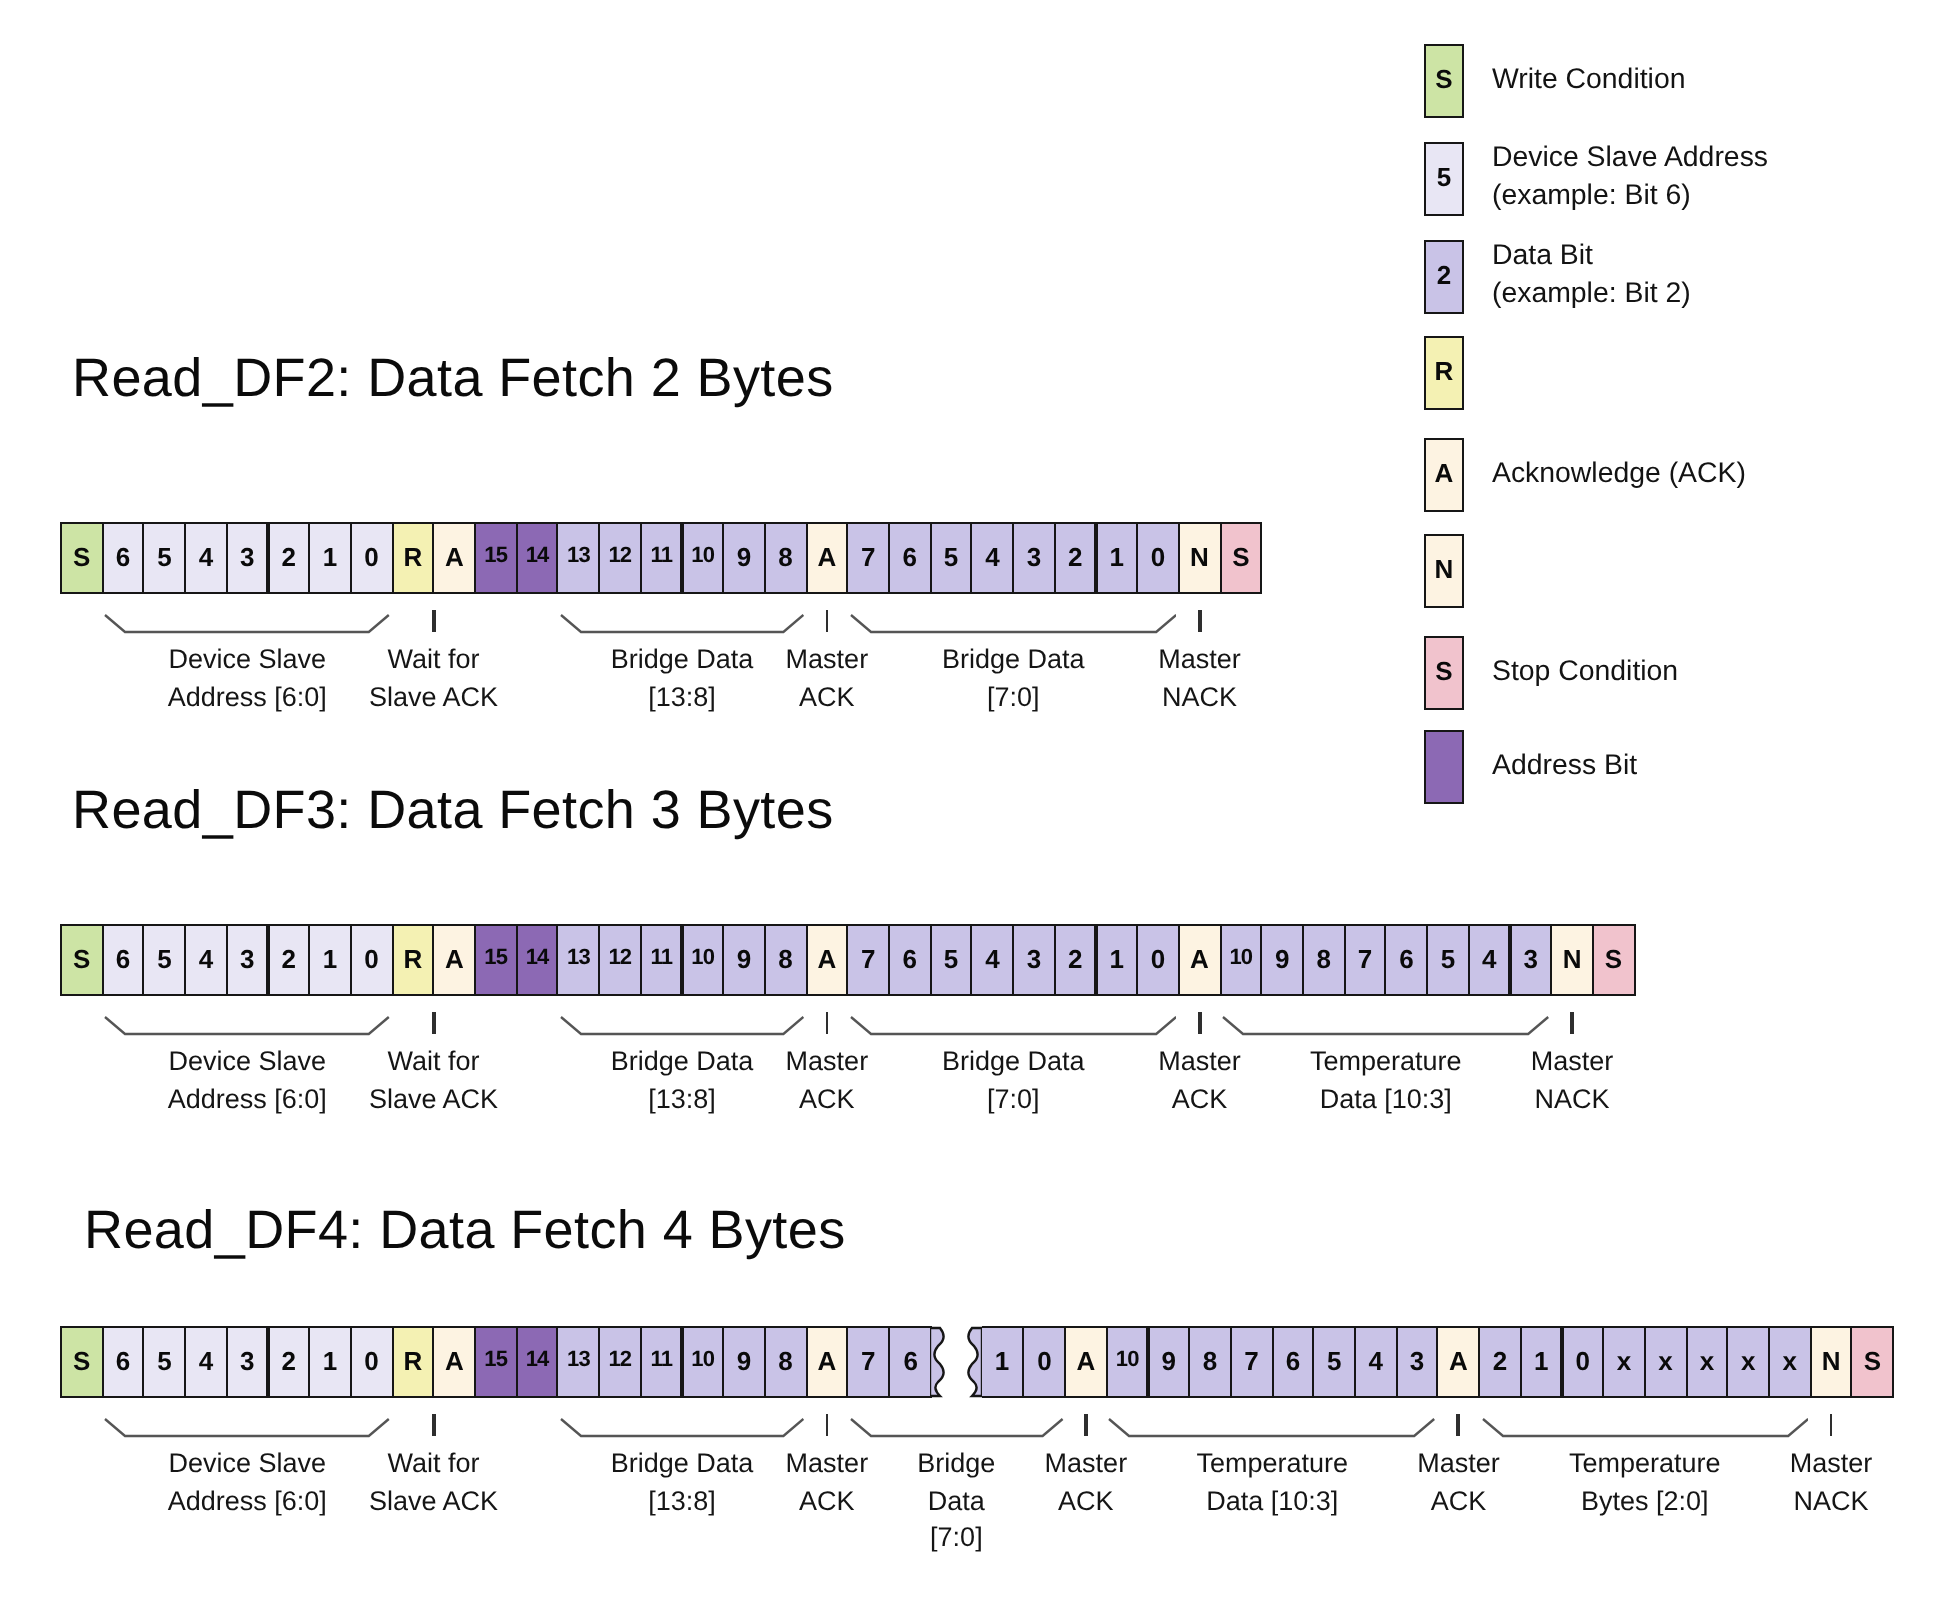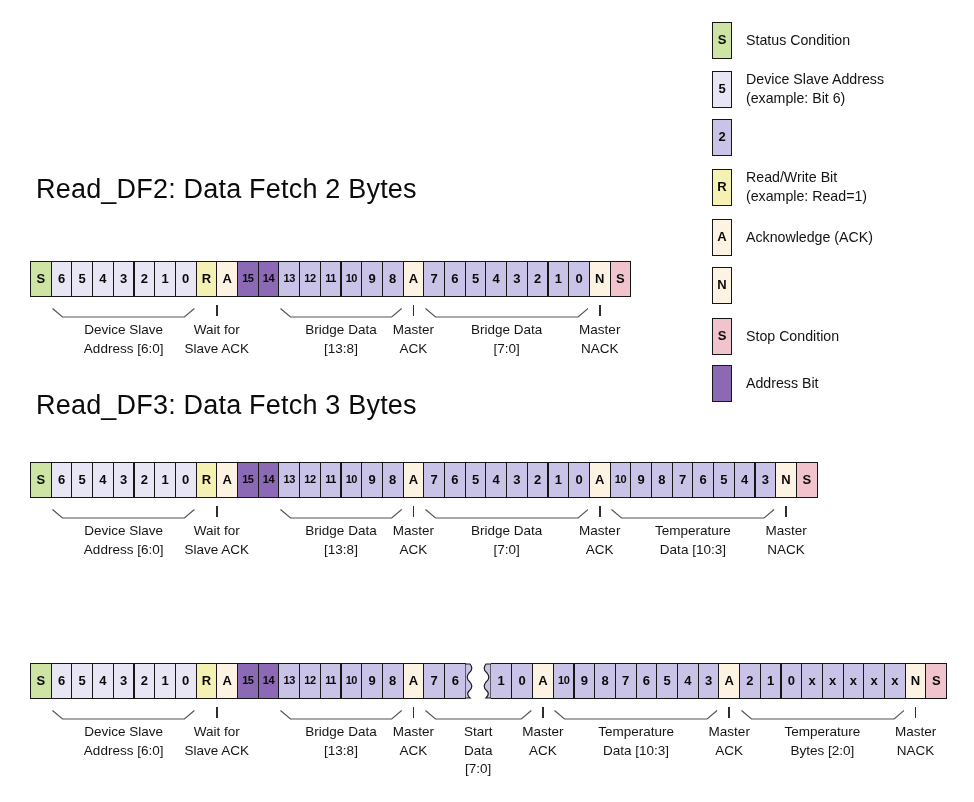--- a/index.html
+++ b/index.html
@@ -193,20 +193,21 @@
         <div>Temperature</div>
         <div>Data [10:3]</div>
       </div>
       <div class="tick" style="left: 755.25px;"></div>
       <div class="grp-label" style="left: 756.05px;">
         <div>Master</div>
         <div>NACK</div>
       </div>
     </div>
 
+  <h2 class="frame-title" style="left:42px;top:600px">Read_DF4: Data Fetch 4 Bytes</h2>
   <div class="row-wrap" id="row2" style="left:30px;top:663px">
       <div class="bit-cell" style="left: 0px; background-color: rgb(205, 228, 165);">S</div>
       <div class="bit-cell" style="left: 20.7px; background-color: rgb(232, 230, 244);">6</div>
       <div class="bit-cell" style="left: 41.4px; background-color: rgb(232, 230, 244);">5</div>
       <div class="bit-cell" style="left: 62.1px; background-color: rgb(232, 230, 244);">4</div>
       <div class="bit-cell" style="left: 82.8px; background-color: rgb(232, 230, 244);">3</div>
       <div class="bit-cell" style="left: 103.5px; background-color: rgb(232, 230, 244);">2</div>
       <div class="bit-cell" style="left: 124.2px; background-color: rgb(232, 230, 244);">1</div>
       <div class="bit-cell" style="left: 144.9px; background-color: rgb(232, 230, 244);">0</div>
       <div class="bit-cell" style="left: 165.6px; background-color: rgb(244, 241, 179);">R</div>
@@ -269,21 +270,21 @@
       </div>
       <div class="tick" style="left: 382.65px;"></div>
       <div class="grp-label" style="left: 383.45px;">
         <div>Master</div>
         <div>ACK</div>
       </div>
       <div class="brace" style="left: 394.8px; width: 106.8px;"><svg width="106.79999999999995" height="12">
           <path d="M0.5 1.5 L10.5 10 L96.29999999999995 10 L106.29999999999995 1.5" fill="none" stroke="#555555" stroke-width="1.2"></path>
         </svg></div>
       <div class="grp-label" style="left: 448.2px;">
-        <div>Start</div>
+        <div>Bridge</div>
         <div>Data</div>
         <div>[7:0]</div>
       </div>
       <div class="tick" style="left: 512.15px;"></div>
       <div class="grp-label" style="left: 512.95px;">
         <div>Master</div>
         <div>ACK</div>
       </div>
       <div class="brace" style="left: 524.3px; width: 163.6px;"><svg width="163.60000000000036" height="12">
           <path d="M0.5 1.5 L10.5 10 L153.10000000000036 10 L163.10000000000036 1.5" fill="none" stroke="#555555" stroke-width="1.2"></path>
@@ -308,39 +309,39 @@
       <div class="grp-label" style="left: 885.55px;">
         <div>Master</div>
         <div>NACK</div>
       </div>
     </div>
 
   <div id="legend">
       <div class="legend-item" style="top: 0px;">
         <div class="legend-swatch" style="background-color: rgb(205, 228, 165);">S</div>
         <div class="legend-text">
-          <div>Status Condition</div>
+          <div>Write Condition</div>
         </div>
       </div>
       <div class="legend-item" style="top: 48px;">
         <div class="legend-swatch" style="background-color: rgb(232, 230, 244);">5</div>
         <div class="legend-text">
           <div>Device Slave Address</div>
           <div>(example: Bit 6)</div>
         </div>
       </div>
       <div class="legend-item" style="top: 97px;">
         <div class="legend-swatch" style="background-color: rgb(201, 195, 231);">2</div>
+        <div class="legend-text">
+          <div>Data Bit</div>
+          <div>(example: Bit 2)</div>
+        </div>
       </div>
       <div class="legend-item" style="top: 146px;">
         <div class="legend-swatch" style="background-color: rgb(244, 241, 179);">R</div>
-        <div class="legend-text">
-          <div>Read/Write Bit</div>
-          <div>(example: Read=1)</div>
-        </div>
       </div>
       <div class="legend-item" style="top: 197px;">
         <div class="legend-swatch" style="background-color: rgb(253, 243, 226);">A</div>
         <div class="legend-text">
           <div>Acknowledge (ACK)</div>
         </div>
       </div>
       <div class="legend-item" style="top: 245px;">
         <div class="legend-swatch" style="background-color: rgb(253, 243, 226);">N</div>
       </div>

